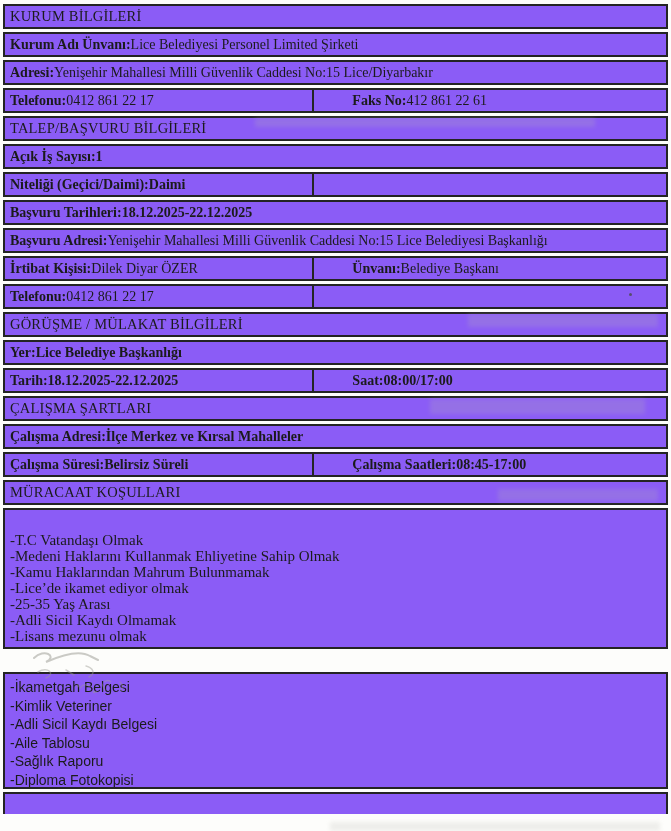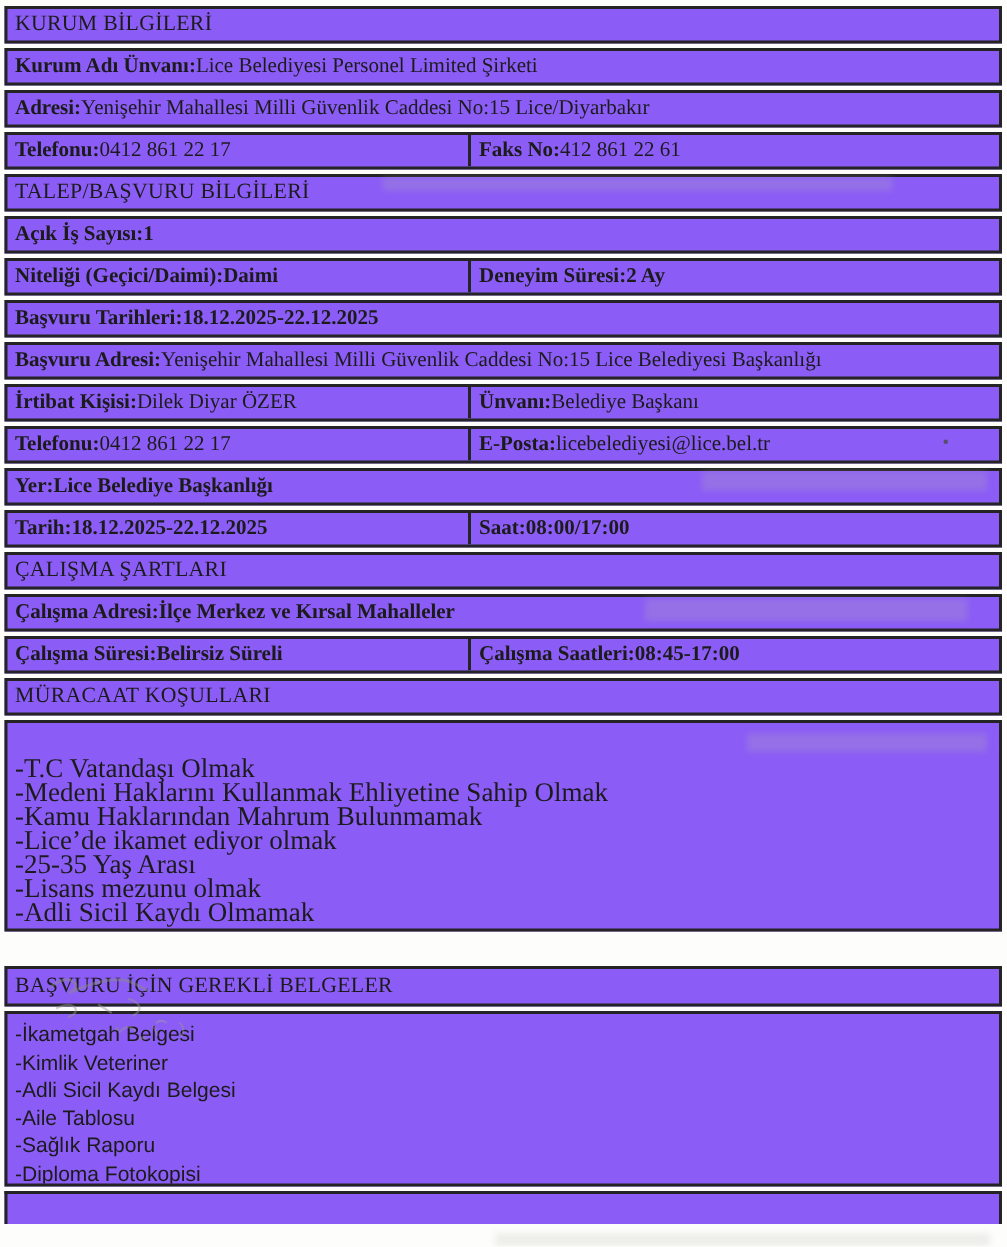--- a/index.html
+++ b/index.html
@@ -30,36 +30,36 @@
     background: #8b5cf6;
   }
   .row .lbl { font-weight: bold; }
   .row .val { font-weight: normal; }
   .row.bv .val { font-weight: bold; }
   .row.section {
     font-weight: normal;
     font-size: 14.5px;
     letter-spacing: 0.2px;
   }
-  .row.cols { padding: 0; }
+  .row.cols { padding: 0; gap: 33px; }
   .cell {
     display: flex; align-items: center;
     height: 100%;
     padding: 0 5px;
     box-sizing: border-box;
     overflow: hidden; white-space: nowrap;
   }
   .cell.left  { width: 46.8%; border-right: 2.5px solid #242424; }
   .cell.right { flex: 1; }
   .row.listcell {
     height: 141px;
     display: block;
     padding: 22px 5px 0 5px;
     line-height: 16px;
-    font-size: 18px;
+    font-size: 15px;
   }
   .row.listcell .li { line-height: 16px; }
   .gap { height: 20px; }
   .row.header2 { height: 27px; }
   .row.listcell2 {
     height: 117px;
     display: block;
     padding: 4px 5px 0 5px;
     font-family: "Liberation Sans", "DejaVu Sans", sans-serif;
     font-size: 14px;
@@ -124,24 +124,20 @@
         <span class="lbl">Açık İş Sayısı:</span>
           <span class="val"> 1</span>
       </div>
     </div>
 
     <div class="row cols bv">
       <div class="cell left">
         <span class="lbl">Niteliği (Geçici/Daimi):</span>
           <span class="val"> Daimi</span>
       </div>
-      <div class="cell right">
-        <span class="lbl">Deneyim Süresi:</span>
-          <span class="val"> 2 Ay</span>
-      </div>
     </div>
 
     <div class="row bv">
       <span class="lbl">Başvuru Tarihleri:</span>
         <span class="val"> 18.12.2025-22.12.2025</span>
     </div>
 
     <div class="row">
       <span class="lbl">Başvuru Adresi:</span>
         <span class="val"> Yenişehir Mahallesi Milli Güvenlik Caddesi No:15 Lice Belediyesi Başkanlığı</span>
@@ -156,26 +152,25 @@
         <span class="lbl">Ünvanı:</span>
           <span class="val"> Belediye Başkanı</span>
       </div>
     </div>
 
     <div class="row cols">
       <div class="cell left">
         <span class="lbl">Telefonu:</span>
           <span class="val"> 0412 861 22 17</span>
       </div>
-      <div class="cell right">
-        <span class="lbl">E-Posta:</span>
-          <span class="val"> licebelediyesi@lice.bel.tr</span>
-      </div>
-    </div>
-
+    </div>
+
+    <div class="row section">
+      <span>GÖRÜŞME / MÜLAKAT BİLGİLERİ</span>
+    </div>
 
     <div class="row bv">
       <span class="lbl">Yer:</span>
         <span class="val"> Lice Belediye Başkanlığı</span>
     </div>
 
     <div class="row cols bv">
       <div class="cell left">
         <span class="lbl">Tarih:</span>
           <span class="val">18.12.2025-22.12.2025</span>
@@ -209,32 +204,29 @@
     <div class="row section">
       <span>MÜRACAAT KOŞULLARI</span>
     </div>
 
     <div class="row listcell">
       <div class="li">-T.C Vatandaşı Olmak</div>
       <div class="li">-Medeni Haklarını Kullanmak Ehliyetine Sahip Olmak</div>
       <div class="li">-Kamu Haklarından Mahrum Bulunmamak</div>
       <div class="li">-Lice’de ikamet ediyor olmak</div>
       <div class="li">-25-35 Yaş Arası</div>
+      <div class="li">-Adli Sicil Kaydı Olmamak</div>
       <div class="li">-Lisans mezunu olmak</div>
-      <div class="li">-Adli Sicil Kaydı Olmamak</div>
     </div>
   </div>
 
   <div class="gap"></div>
 
   <div>
 
-    <div class="row section header2">
-      <span>BAŞVURU İÇİN GEREKLİ BELGELER</span>
-    </div>
 
     <div class="row listcell2">
       <div class="li">-İkametgah Belgesi</div>
       <div class="li">-Kimlik Veteriner</div>
       <div class="li">-Adli Sicil Kaydı Belgesi</div>
       <div class="li">-Aile Tablosu</div>
       <div class="li">-Sağlık Raporu</div>
       <div class="li">-Diploma Fotokopisi</div>
     </div>
 

